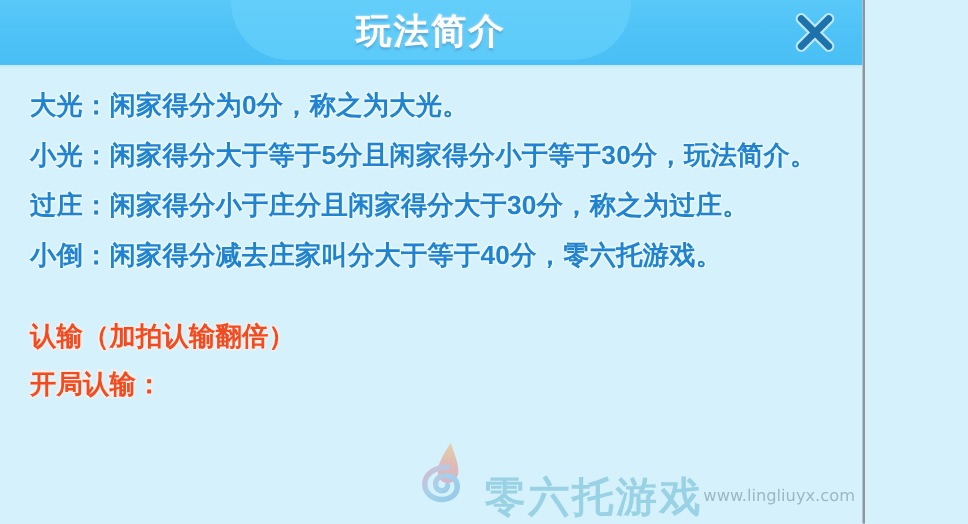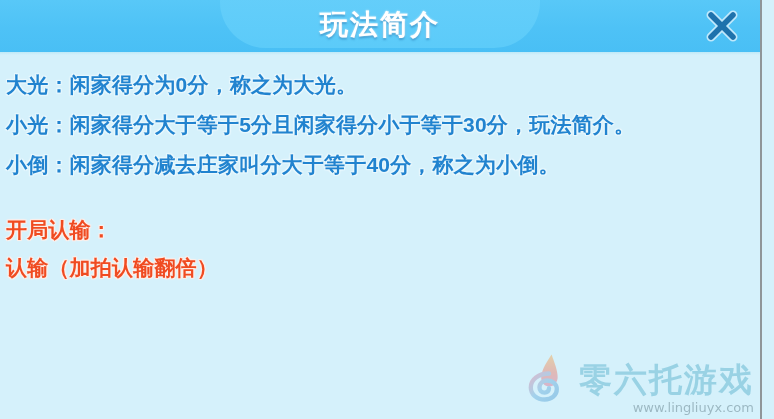--- a/index.html
+++ b/index.html
@@ -9,21 +9,21 @@
   body {
     width: 774px;
     height: 419px;
     overflow: hidden;
     font-family: "Liberation Sans", "DejaVu Sans", sans-serif;
     background: #d5f1fb;
   }
 
   .dialog {
     position: relative;
-    width: 762px;
+    width: 692px;
     height: 419px;
     box-sizing: border-box;
     background: #d5f1fb;
     border-right: 2px solid #8f9699;
     overflow: hidden;
   }
 
   
   .titlebar {
     position: relative;
@@ -69,21 +69,21 @@
 
   .header-underline {
     height: 3px;
     background: linear-gradient(180deg, #bfe9f7 0%, #d5f1fb 100%);
   }
 
   
   .body {
     position: relative;
     height: 364px;
-    padding: 10px 0 0 6px;
+    padding: 10px 0 0 24px;
     box-sizing: border-box;
   }
 
   .rule-line {
     font-size: 21px;
     line-height: 40px;
     height: 40px;
     color: #2183cf;
     font-weight: bold;
     white-space: nowrap;
@@ -124,37 +124,36 @@
     opacity: 0.42;
     pointer-events: none;
     user-select: none;
   }
   .wm-logo {
     width: 52px;
     height: 52px;
     margin-right: 4px;
     margin-bottom: 14px;
   }
-  .wm-right { display: flex; flex-direction: column; align-items: flex-end; }
+  .wm-right { display: flex; flex-direction: row; align-items: center; }
   .wm-name {
     font-size: 33px;
     font-weight: bold;
     color: #49a8c6;
     letter-spacing: 2px;
     line-height: 38px;
     font-family: "DejaVu Sans", sans-serif;
   }
   .wm-urls {
     display: flex;
     gap: 28px;
     font-size: 13px;
     color: #4e6b76;
     line-height: 18px;
     font-family: "DejaVu Sans", sans-serif;
-    margin-left: 20px;
   }
 </style>
 </head>
 <body>
 
 <div class="dialog">
 
   <div class="titlebar">
     <div class="titlebar-banner"></div>
     <div class="titlebar-title">玩法简介</div>
@@ -168,26 +167,27 @@
         </g>
       </svg>
     </div>
   </div>
   <div class="header-underline"></div>
 
   <div class="body">
 
     <div class="rule-line">大光：闲家得分为0分，称之为大光。</div>
     <div class="rule-line">小光：闲家得分大于等于5分且闲家得分小于等于30分，玩法简介。</div>
-    <div class="rule-line">小倒：闲家得分减去庄家叫分大于等于40分，称之为小倒。</div>
+    <div class="rule-line">过庄：闲家得分小于庄分且闲家得分大于30分，称之为过庄。</div>
+    <div class="rule-line">小倒：闲家得分减去庄家叫分大于等于40分，零六托游戏。</div>
 
     <div class="section-gap"></div>
 
+    <div class="notice-line">认输（加拍认输翻倍）</div>
     <div class="notice-line">开局认输：</div>
-    <div class="notice-line">认输（加拍认输翻倍）</div>
 
     <div class="watermark">
       <svg class="wm-logo" viewBox="0 0 60 60">
         <defs>
           <linearGradient id="flameGrad" x1="0" y1="0" x2="0" y2="1">
             <stop offset="0%" stop-color="#f6a33a"></stop>
             <stop offset="55%" stop-color="#ef6f5a"></stop>
             <stop offset="100%" stop-color="#d9648c"></stop>
           </linearGradient>
           <linearGradient id="swirlGrad" x1="0" y1="0" x2="1" y2="1">

